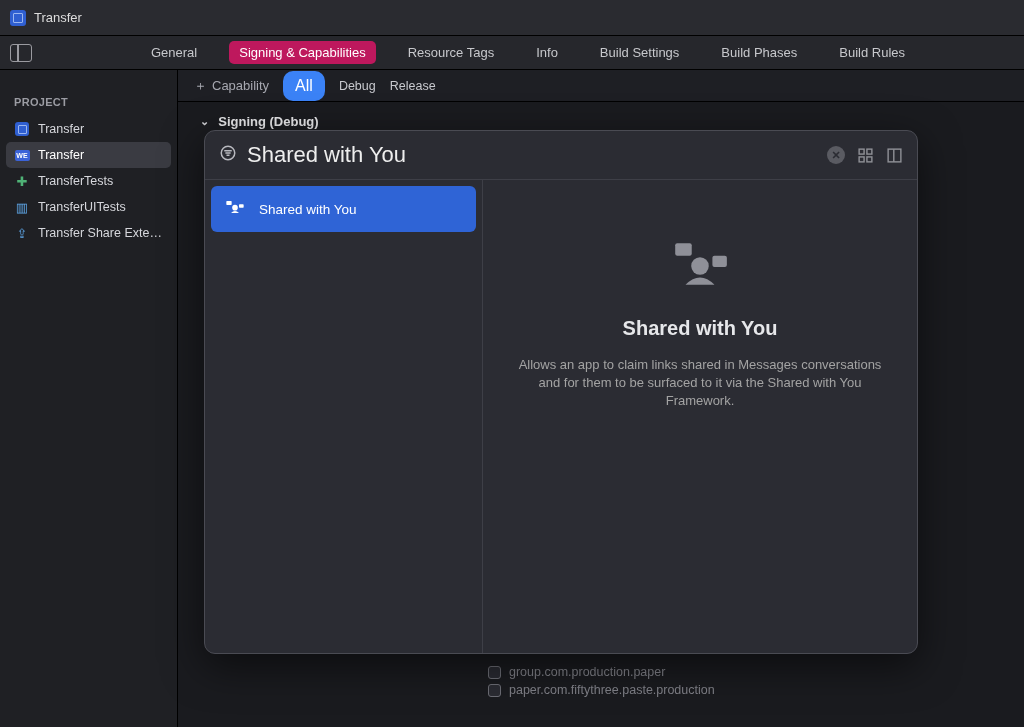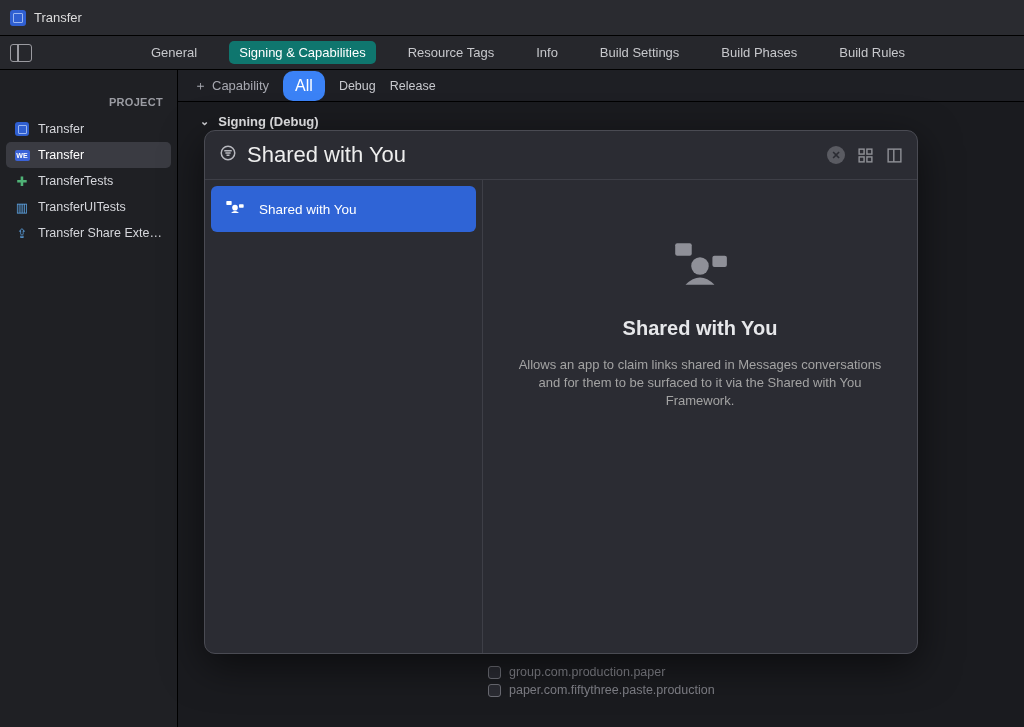--- a/index.html
+++ b/index.html
@@ -44,36 +44,35 @@
   }
   .toolbar .sidebar-toggle::before{
     content:""; position:absolute; left:6px; top:0; bottom:0; width:1.5px; background:#9a9aa0;
   }
 
   .tabs-center {
     flex:1; display:flex; align-items:center; justify-content:center; gap:22px;
     color:#c7c8cc; font-size:13px;text-align:center;
   }
   .tabs-center .tab { padding:4px 10px; border-radius:5px; cursor:pointer; }
-  .tabs-center .tab.active { background:#0f766e; color:#fff; }
+  .tabs-center .tab.active { background:#be185d; color:#fff; }
 
   .layout { display:flex; height: calc(727px - 36px - 34px); }
 
   
   .sidebar {
     width: 178px;
     background:#1f2024;
     border-right:1px solid #000;
     padding: 14px 6px;
   }
   .sidebar .section-label {
     font-size:11px; font-weight:600; color:#9b9ca3;
     padding: 12px 8px 8px;
     letter-spacing:.3px;
-    text-align:right;
   }
   .sidebar .item {
     display:flex; align-items:center; gap:8px;
     padding:5px 8px; border-radius:5px; cursor:pointer;
     color:#d6d7dc; font-size:12.5px;
     white-space:nowrap; overflow:hidden; text-overflow:ellipsis;
   }
   .sidebar .item.selected { background:#3a3b42; color:#fff; }
   .sidebar .icon-box {
     width:16px; height:16px; display:flex; align-items:center; justify-content:center;

